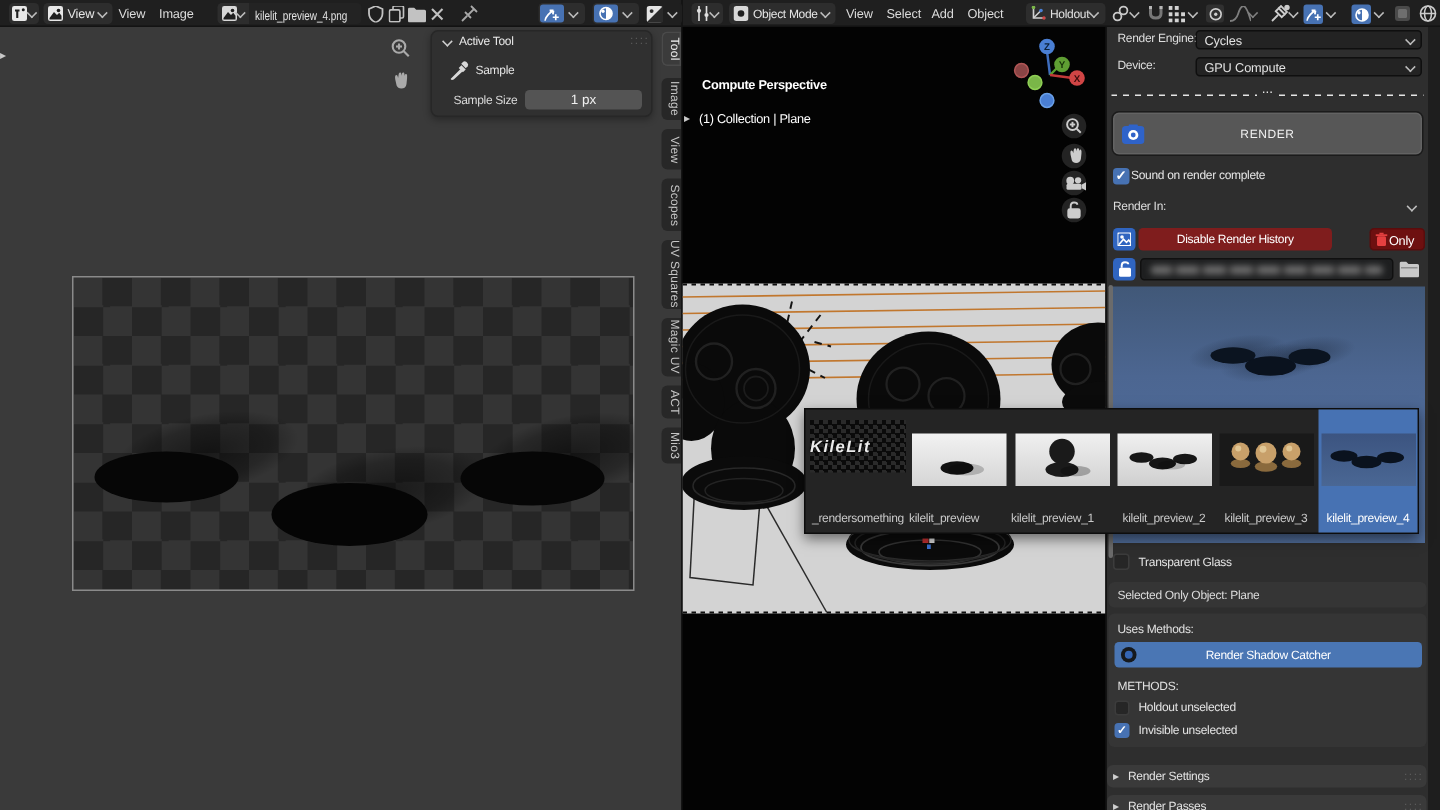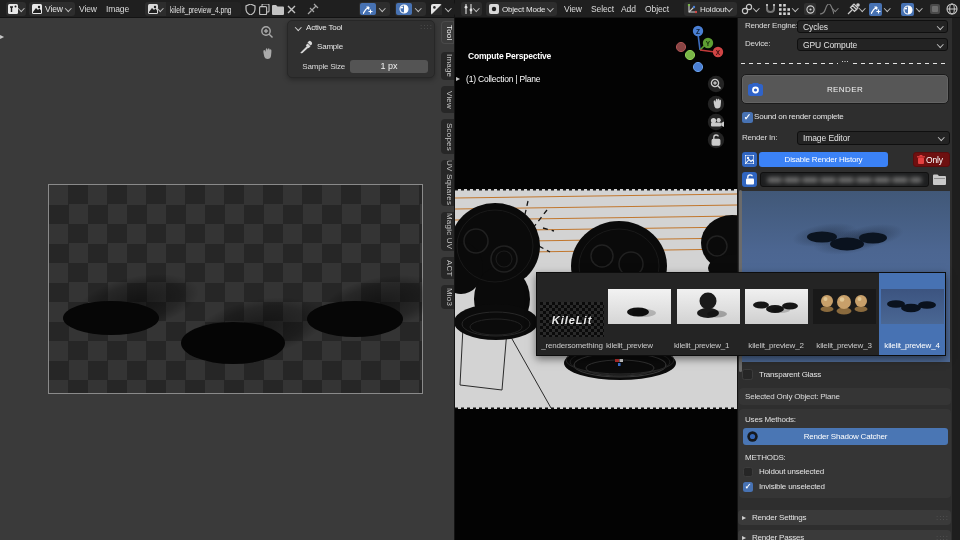--- a/index.html
+++ b/index.html
@@ -379,30 +379,29 @@
   <rect x="4.5" y="-0.5" width="6" height="3" rx="1" fill="#2f63c9"></rect>
   <circle cx="7.5" cy="7" r="3.4" fill="#fff"></circle>
   <circle cx="7.5" cy="7" r="1.6" fill="#2f63c9"></circle>
 </svg>
 <div class="lbl" style="left:741px;top:85px;width:208px;text-align:center;color:#f1f1f1;font-size:8px;letter-spacing:.4px">RENDER</div>
 
 <div class="cb on" style="left:742px;top:112px">✓</div>
 <div class="lbl" style="left:754px;top:112px;color:#e6e6e6">Sound on render complete</div>
 
 <div class="lbl" style="left:742px;top:133px">Render In:</div>
-<div class="dd" style="left:797px;top:131px;width:153px;height:14px">Image Editor</div>
 <div class="cv" style="left:939px;top:135px"></div>
 
 <div class="abs" style="left:742px;top:152px;width:15px;height:15px;background:#3065c0;border-radius:3px"></div>
 <svg class="abs" style="left:745px;top:155px" width="9" height="9" viewBox="0 0 9 9">
       <rect x="0" y="0" width="9" height="9" rx="1.5" fill="none" stroke="#fff" stroke-width="1.2"></rect>
       <circle cx="3" cy="3" r="1.2" fill="#fff"></circle>
       <path d="M1 8 L4 4.5 L6 6.5 L7.5 5 L9 7" stroke="#fff" stroke-width="1.1" fill="none"></path>
     </svg>
-<div class="abs" style="left:759px;top:152px;width:129px;height:15px;background:#3b82f6;border-radius:3px;color:#fff;font-size:8px;letter-spacing:-.2px;text-align:center;line-height:15px">Disable Render History</div>
+<div class="abs" style="left:759px;top:152px;width:129px;height:15px;background:#7f1d1d;border-radius:3px;color:#fff;font-size:8px;letter-spacing:-.2px;text-align:center;line-height:15px">Disable Render History</div>
 <div class="abs" style="left:913px;top:152px;width:37px;height:15px;background:#6e1010;border:1px solid #5a0c0c;border-radius:3px"></div>
 <svg class="abs" style="left:917px;top:155px" width="8" height="9" viewBox="0 0 8 9">
       <g fill="#e54040">
         <rect x="1" y="2.5" width="6" height="6.5" rx="1"></rect>
         <rect x="0" y="1.2" width="8" height="1.2"></rect>
         <rect x="2.6" y="0" width="2.8" height="1.4"></rect>
       </g>
     </svg>
 <div class="lbl" style="left:926px;top:155px;color:#fff;font-size:8.5px">Only</div>
 
@@ -464,21 +463,21 @@
 <div class="lbl" style="left:936px;top:513px;color:#5c5c5c;letter-spacing:1px;font-size:8px">::::</div>
 <div class="abs" style="left:738px;top:530px;width:213px;height:15px;background:#3a3a3a;border-radius:4px"></div>
 <div class="lbl" style="left:742px;top:533px;color:#cfcfcf;font-size:8px">▸</div>
 <div class="lbl" style="left:752px;top:533px;color:#e3e3e3">Render Passes</div>
 <div class="lbl" style="left:936px;top:533px;color:#5c5c5c;letter-spacing:1px;font-size:8px">::::</div>
 
 <div class="abs" style="left:536px;top:272px;width:410px;height:84px;background:#242424;border:1px solid #0d0d0d;box-shadow:0 3px 8px rgba(0,0,0,.5)"></div>
 
 <div class="abs" style="left:879px;top:273px;width:66px;height:82px;background:#4772b3"></div>
 
-<div class="abs" style="left:540px;top:302px;width:64px;height:35px;background:repeating-conic-gradient(#2a2a2a 0% 25%,#0a0a0a 0% 50%) 0 0/6px 6px;display:flex;align-items:center;justify-content:center">
+<div class="abs" style="left:540px;top:280px;width:64px;height:35px;background:repeating-conic-gradient(#2a2a2a 0% 25%,#0a0a0a 0% 50%) 0 0/6px 6px;display:flex;align-items:center;">
   <span style="color:#ececec;font-size:11px;font-weight:bold;font-style:italic;letter-spacing:1px;text-shadow:0 0 2px #000">Ki​leLit</span>
 </div>
 <div class="abs" style="left:608px;top:289px;width:63px;height:35px;background:linear-gradient(180deg,#f2f2f2,#d5d5d5)">
   <svg width="63" height="35" viewBox="0 0 63 35">
         <ellipse cx="30" cy="23" rx="11" ry="4.5" fill="#111"></ellipse>
         <ellipse cx="36" cy="24" rx="12" ry="4" fill="#0003"></ellipse>
       </svg>
 </div>
 <div class="abs" style="left:677px;top:289px;width:63px;height:35px;background:linear-gradient(180deg,#f0f0f0,#d2d2d2)">
   <svg width="63" height="35" viewBox="0 0 63 35">

